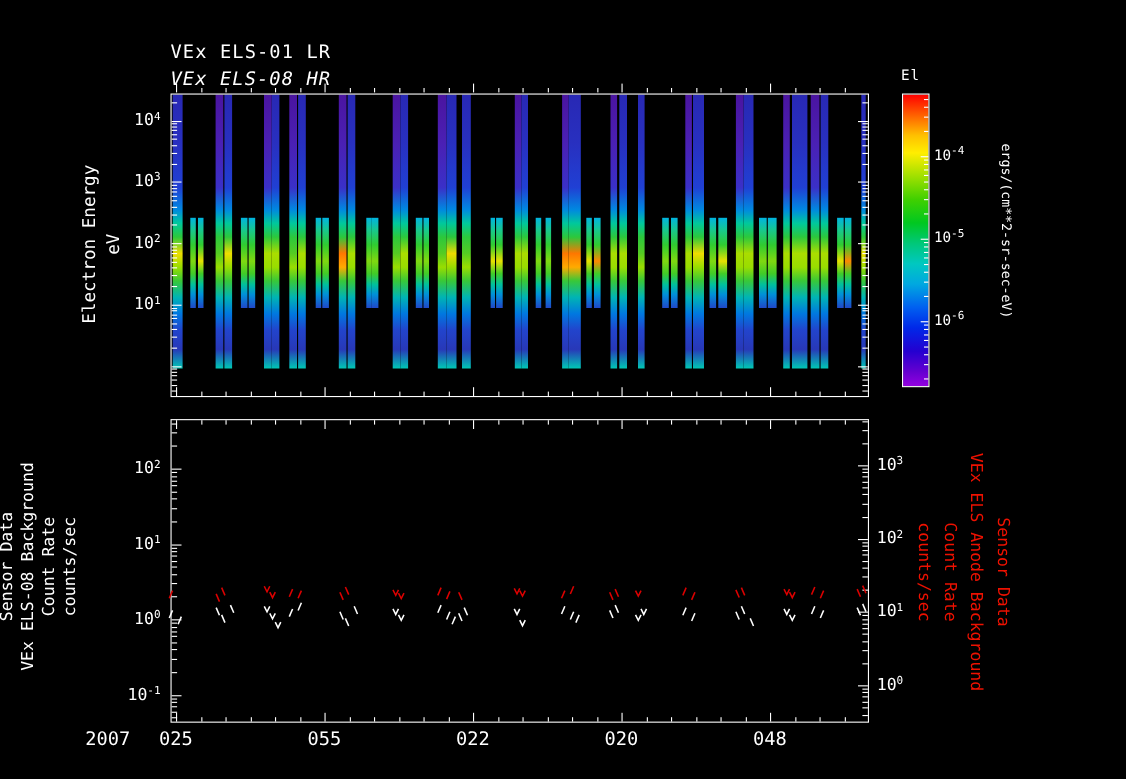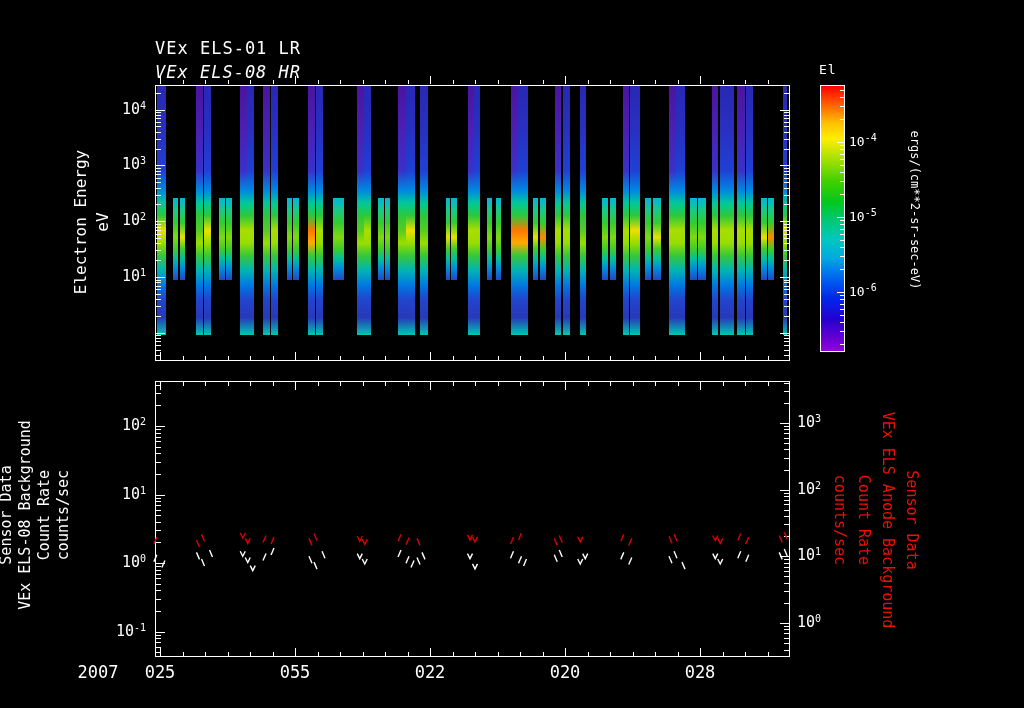--- a/index.html
+++ b/index.html
@@ -237,21 +237,21 @@
       <div class="tk" style="left: 745px; top: 382px; width: 1px; height: 4px;"></div>
       <div class="tk" style="left: 745px; top: 652px; width: 1px; height: 4px;"></div>
       <div class="tk" style="left: 767.5px; top: 80px; width: 1px; height: 4px;"></div>
       <div class="tk" style="left: 767.5px; top: 356px; width: 1px; height: 4px;"></div>
       <div class="tk" style="left: 767.5px; top: 382px; width: 1px; height: 4px;"></div>
       <div class="tk" style="left: 767.5px; top: 652px; width: 1px; height: 4px;"></div>
       <div class="tl xl" style="left: 137px; top: 662px;">025</div>
       <div class="tl xl" style="left: 272px; top: 662px;">055</div>
       <div class="tl xl" style="left: 407px; top: 662px;">022</div>
       <div class="tl xl" style="left: 542px; top: 662px;">020</div>
-      <div class="tl xl" style="left: 677px; top: 662px;">028</div>
+      <div class="tl xl" style="left: 677px; top: 662px;">048</div>
       <div class="tk" style="left: 156px; top: 355.005px; width: 5px; height: 1px;"></div>
       <div class="tk" style="left: 784px; top: 355.005px; width: 5px; height: 1px;"></div>
       <div class="tk" style="left: 156px; top: 349.597px; width: 5px; height: 1px;"></div>
       <div class="tk" style="left: 784px; top: 349.597px; width: 5px; height: 1px;"></div>
       <div class="tk" style="left: 156px; top: 345.179px; width: 5px; height: 1px;"></div>
       <div class="tk" style="left: 784px; top: 345.179px; width: 5px; height: 1px;"></div>
       <div class="tk" style="left: 156px; top: 341.444px; width: 5px; height: 1px;"></div>
       <div class="tk" style="left: 784px; top: 341.444px; width: 5px; height: 1px;"></div>
       <div class="tk" style="left: 156px; top: 338.208px; width: 5px; height: 1px;"></div>
       <div class="tk" style="left: 784px; top: 338.208px; width: 5px; height: 1px;"></div>

